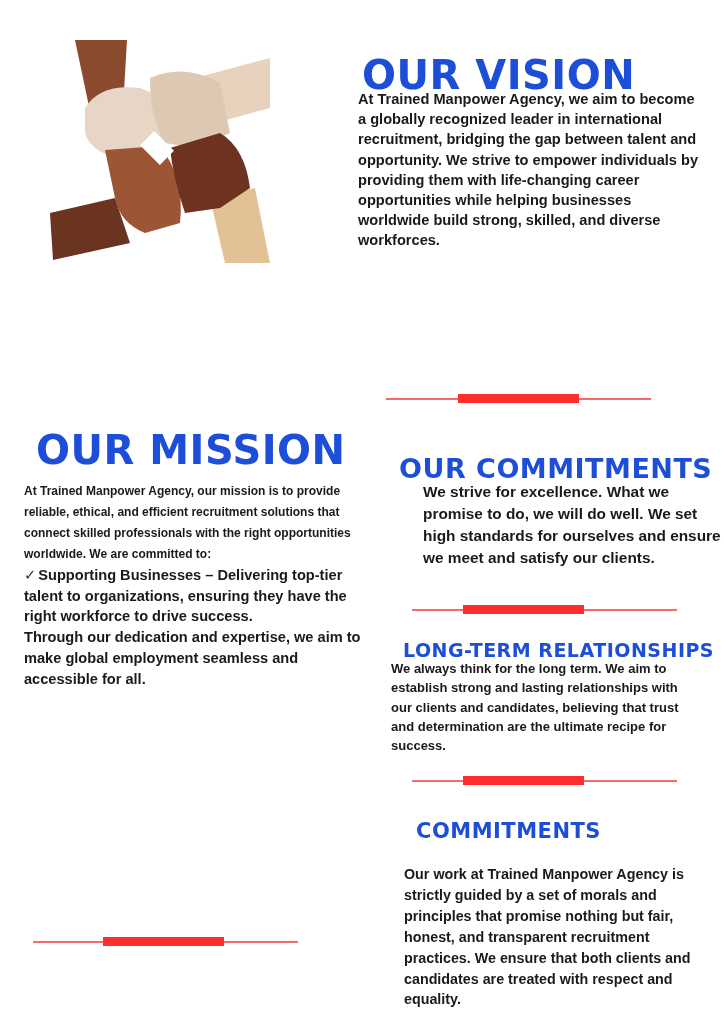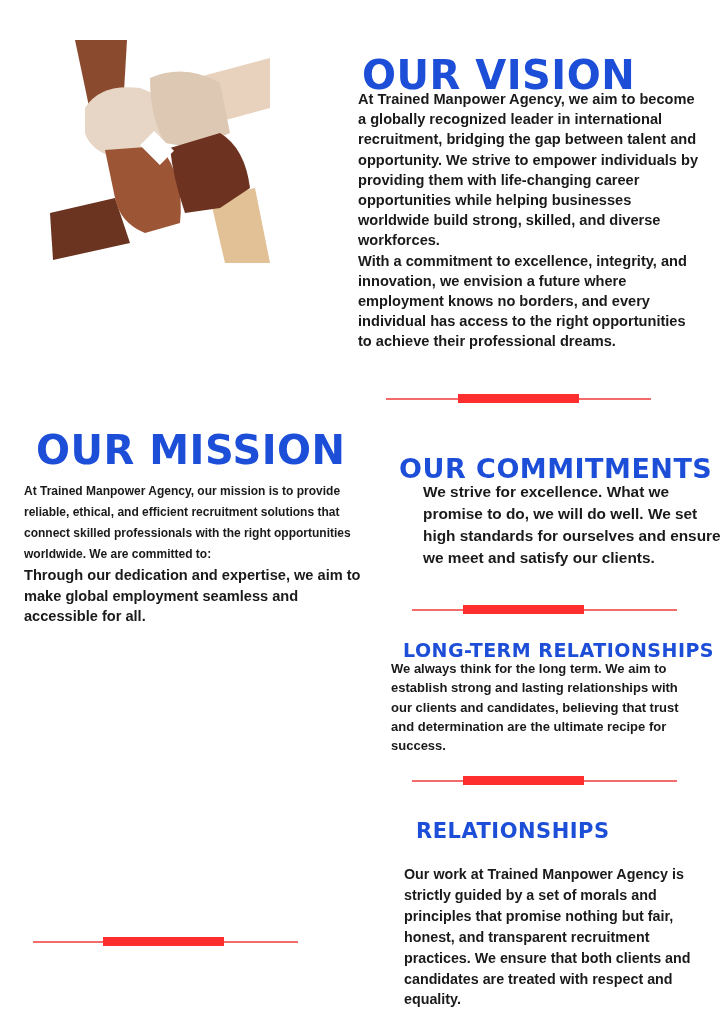--- a/index.html
+++ b/index.html
@@ -37,31 +37,33 @@
     <path d="M60 112 L115 108 Q140 140 135 185 L100 195 Q75 185 70 160 Z" fill="#9c5535"></path>
 
     <path d="M125 110 L175 95 Q200 110 205 150 L175 170 L140 175 Q128 140 125 110 Z" fill="#6e3320"></path>
     <rect x="98" y="100" width="28" height="20" fill="#ffffff" transform="rotate(45 112 110)"></rect>
   </svg>
 </div>
 
 <h1 class="abs h-big" style="left:350px; top:40px; font-size:40px; line-height:46px;">OUR VISION</h1>
 <div class="abs" style="left:358px; top:89px; width:345px;">
   <p class="body-text" style="font-size:14.6px; line-height:20.2px;">At Trained Manpower Agency, we aim to become a globally recognized leader in international recruitment, bridging the gap between talent and opportunity. We strive to empower individuals by providing them with life-changing career opportunities while helping businesses worldwide build strong, skilled, and diverse workforces.</p>
-  <p class="body-text" style="font-size:14.6px; line-height:20.2px;">With a commitment to excellence, integrity, and innovation, we envision a future where employment knows no borders, and every individual has access to the right opportunities to achieve their professional dreams.</p>
 </div>
 
 <div class="divider" style="left:386px; top:394px; width:265px;">
   <div class="line"></div>
   <div class="bar" style="left:72px; width:121px;"></div>
 </div>
 
 <h1 class="abs h-big" style="left:24px; top:415px; font-size:40px; line-height:46px;">OUR MISSION</h1>
 <div class="abs" style="left:24px; top:481px; width:348px;">
   <p class="body-text" style="font-size:12px; line-height:20.9px;">At Trained Manpower Agency, our mission is to provide reliable, ethical, and efficient recruitment solutions that connect skilled professionals with the right opportunities worldwide. We are committed to:</p>
+  <p class="body-text" style="font-size:14.6px; line-height:20.9px;">
+    <span class="check">✓</span><span>Supporting Businesses – Delivering top-tier talent to organizations, ensuring they have the right workforce to drive success.</span>
+  </p>
   <p class="body-text" style="font-size:14.6px; line-height:20.9px;">Through our dedication and expertise, we aim to make global employment seamless and accessible for all.</p>
 </div>
 
 <div class="divider" style="left:33px; top:937px; width:265px;">
   <div class="line"></div>
   <div class="bar" style="left:70px; width:121px;"></div>
 </div>
 
 <h2 class="abs h-big" style="left:387px; top:440px; font-size:27px; line-height:34px;">OUR COMMITMENTS</h2>
 <p class="abs body-text" style="left:387px; top:481px; width:300px; font-size:15.4px; line-height:22px;margin-left:36px;">We strive for excellence. What we promise to do, we will do well. We set high standards for ourselves and ensure we meet and satisfy our clients.</p>
@@ -73,15 +75,15 @@
 
 <h3 class="abs h-big" style="left:391px; top:626px; font-size:19px; line-height:24px;">LONG-TERM RELATIONSHIPS</h3>
 <p class="abs body-text" style="left:391px; top:659px; width:310px; font-size:13px; line-height:19.3px;">We always think for the long term. We aim to establish strong and lasting relationships with our clients and candidates, believing that trust and determination are the ultimate recipe for success.</p>
 
 <div class="divider" style="left:412px; top:776px; width:265px;">
   <div class="line"></div>
   <div class="bar" style="left:51px; width:121px;"></div>
 </div>
 
 <h3 class="abs h-big" style="left:404px; top:808px; font-size:21px; line-height:22px;">
-  <span class="para-line">RELATIONSHIPS</span>
+  <span class="para-line">COMMITMENTS</span>
 </h3>
 <p class="abs body-text" style="left:404px; top:864px; width:300px; font-size:14.3px; line-height:20.9px;">Our work at Trained Manpower Agency is strictly guided by a set of morals and principles that promise nothing but fair, honest, and transparent recruitment practices. We ensure that both clients and candidates are treated with respect and equality.</p>
 
 </body></html>

